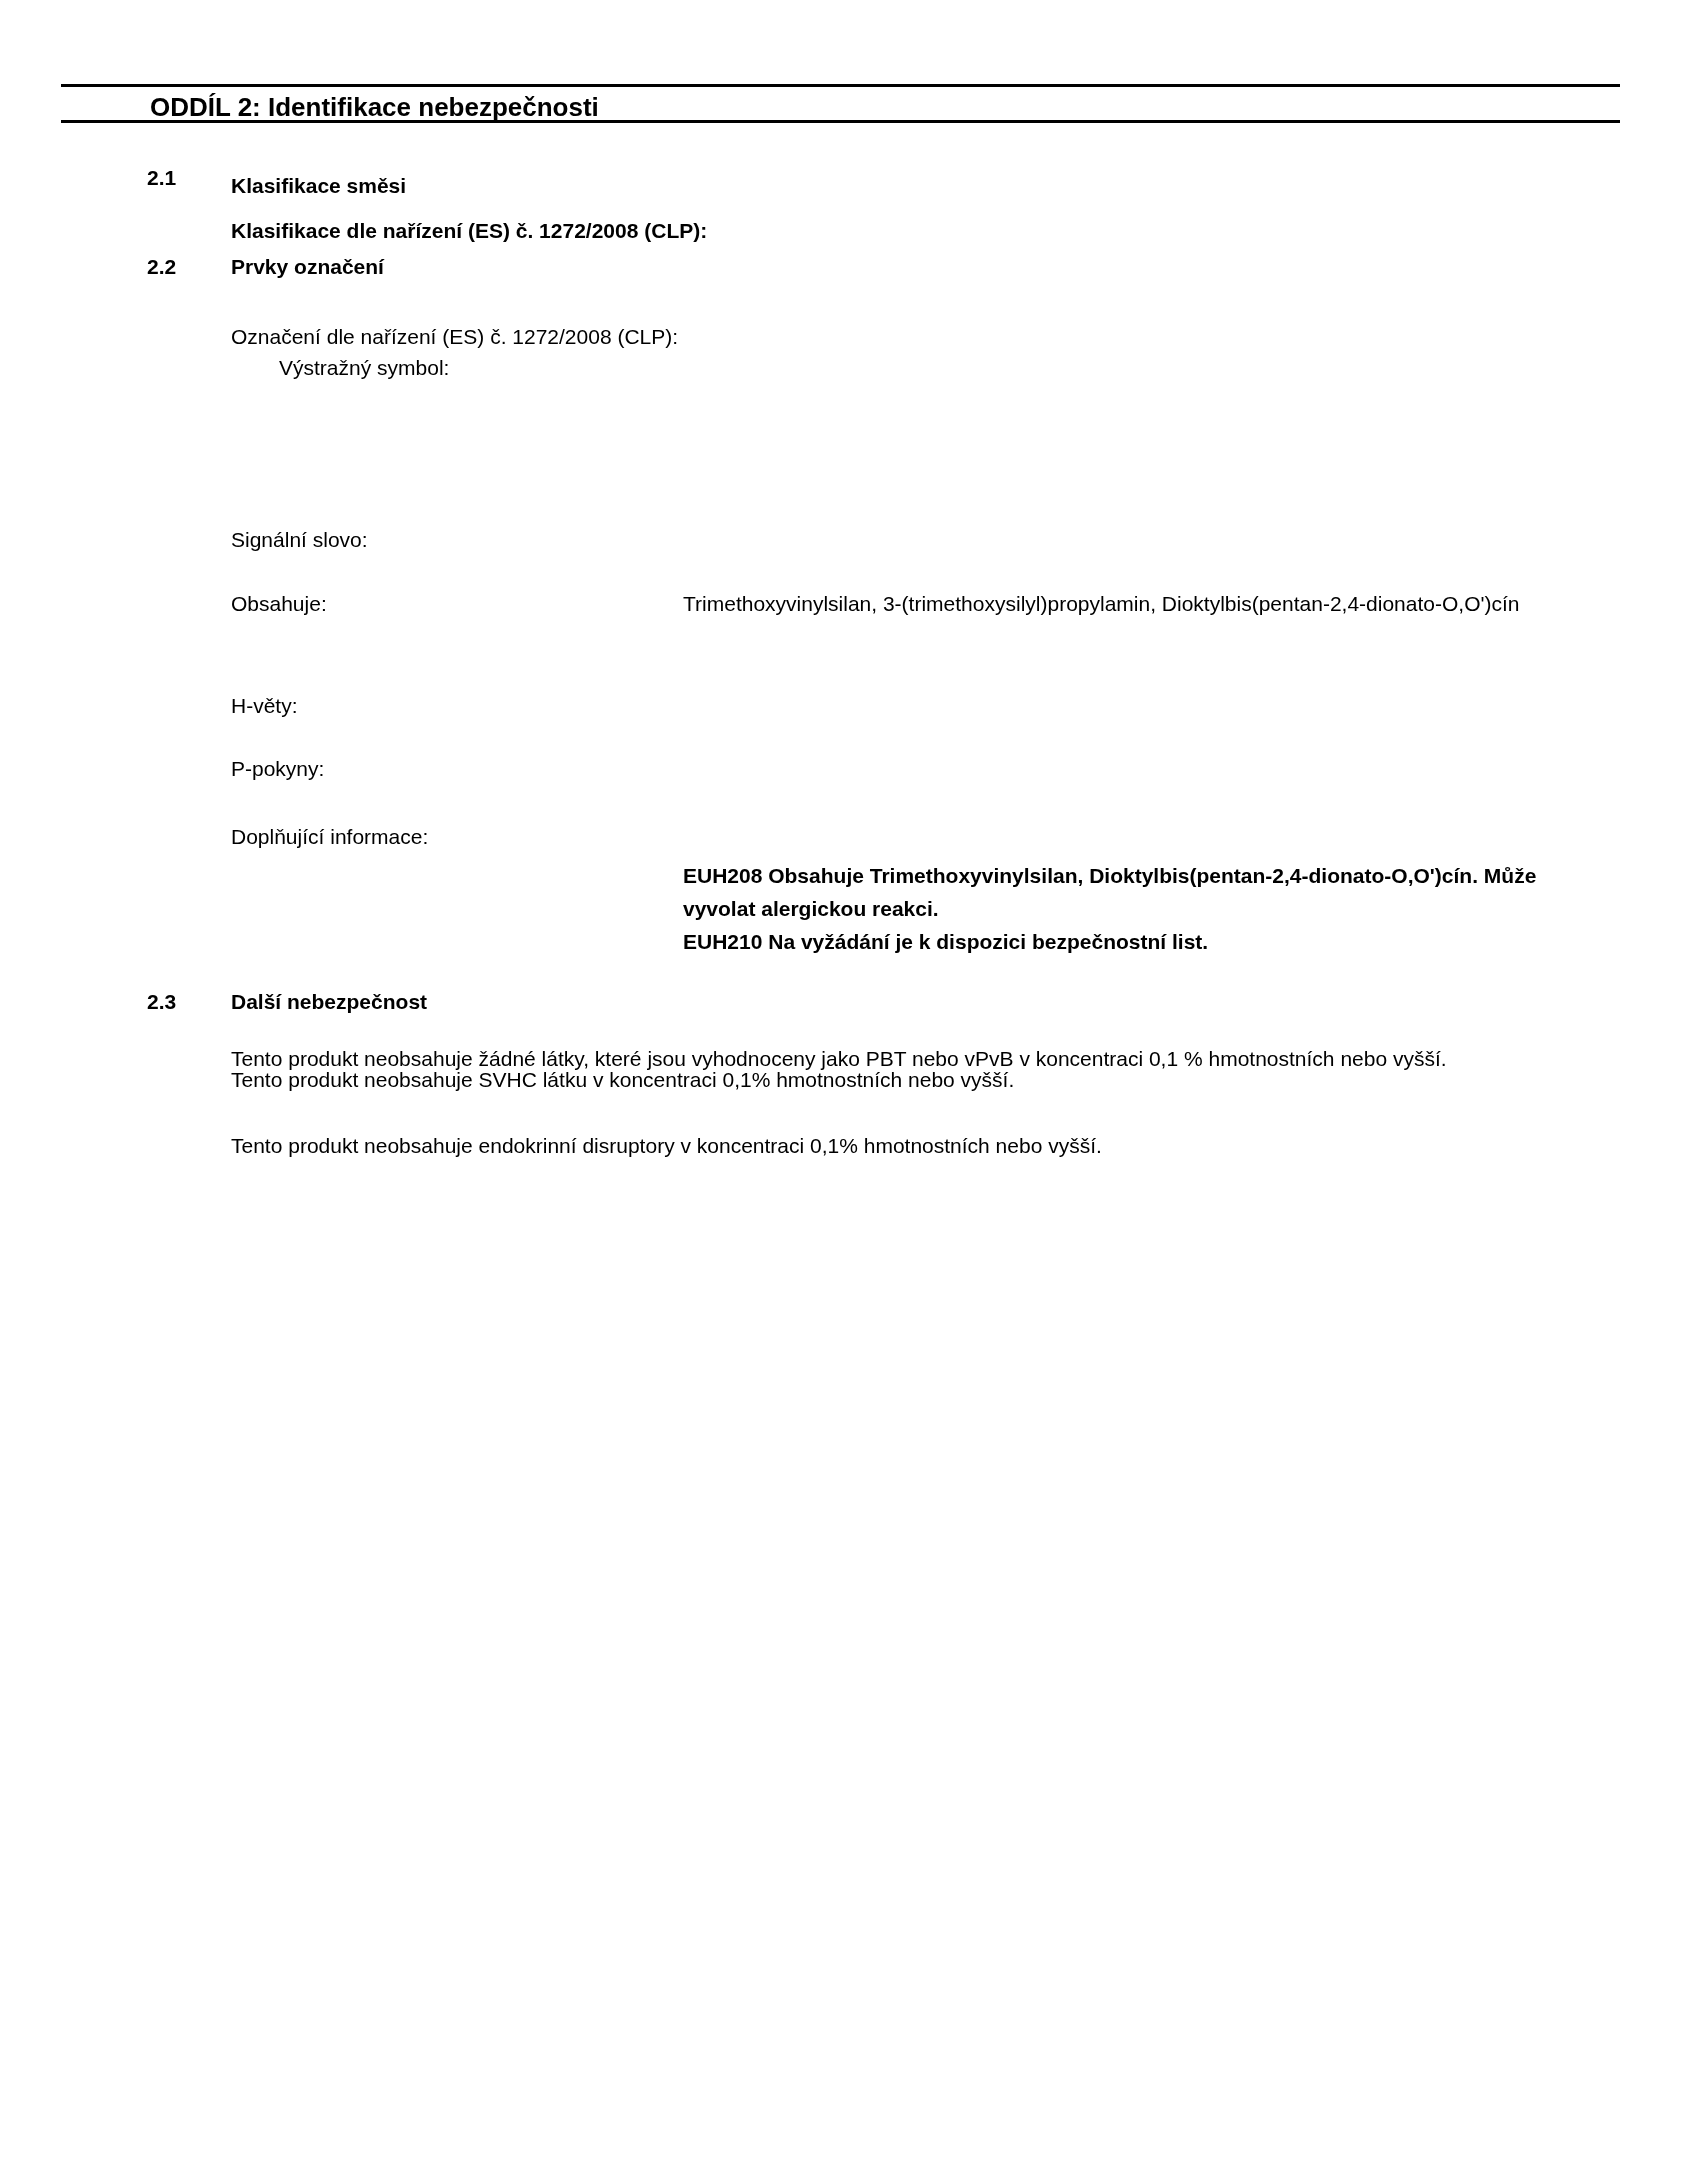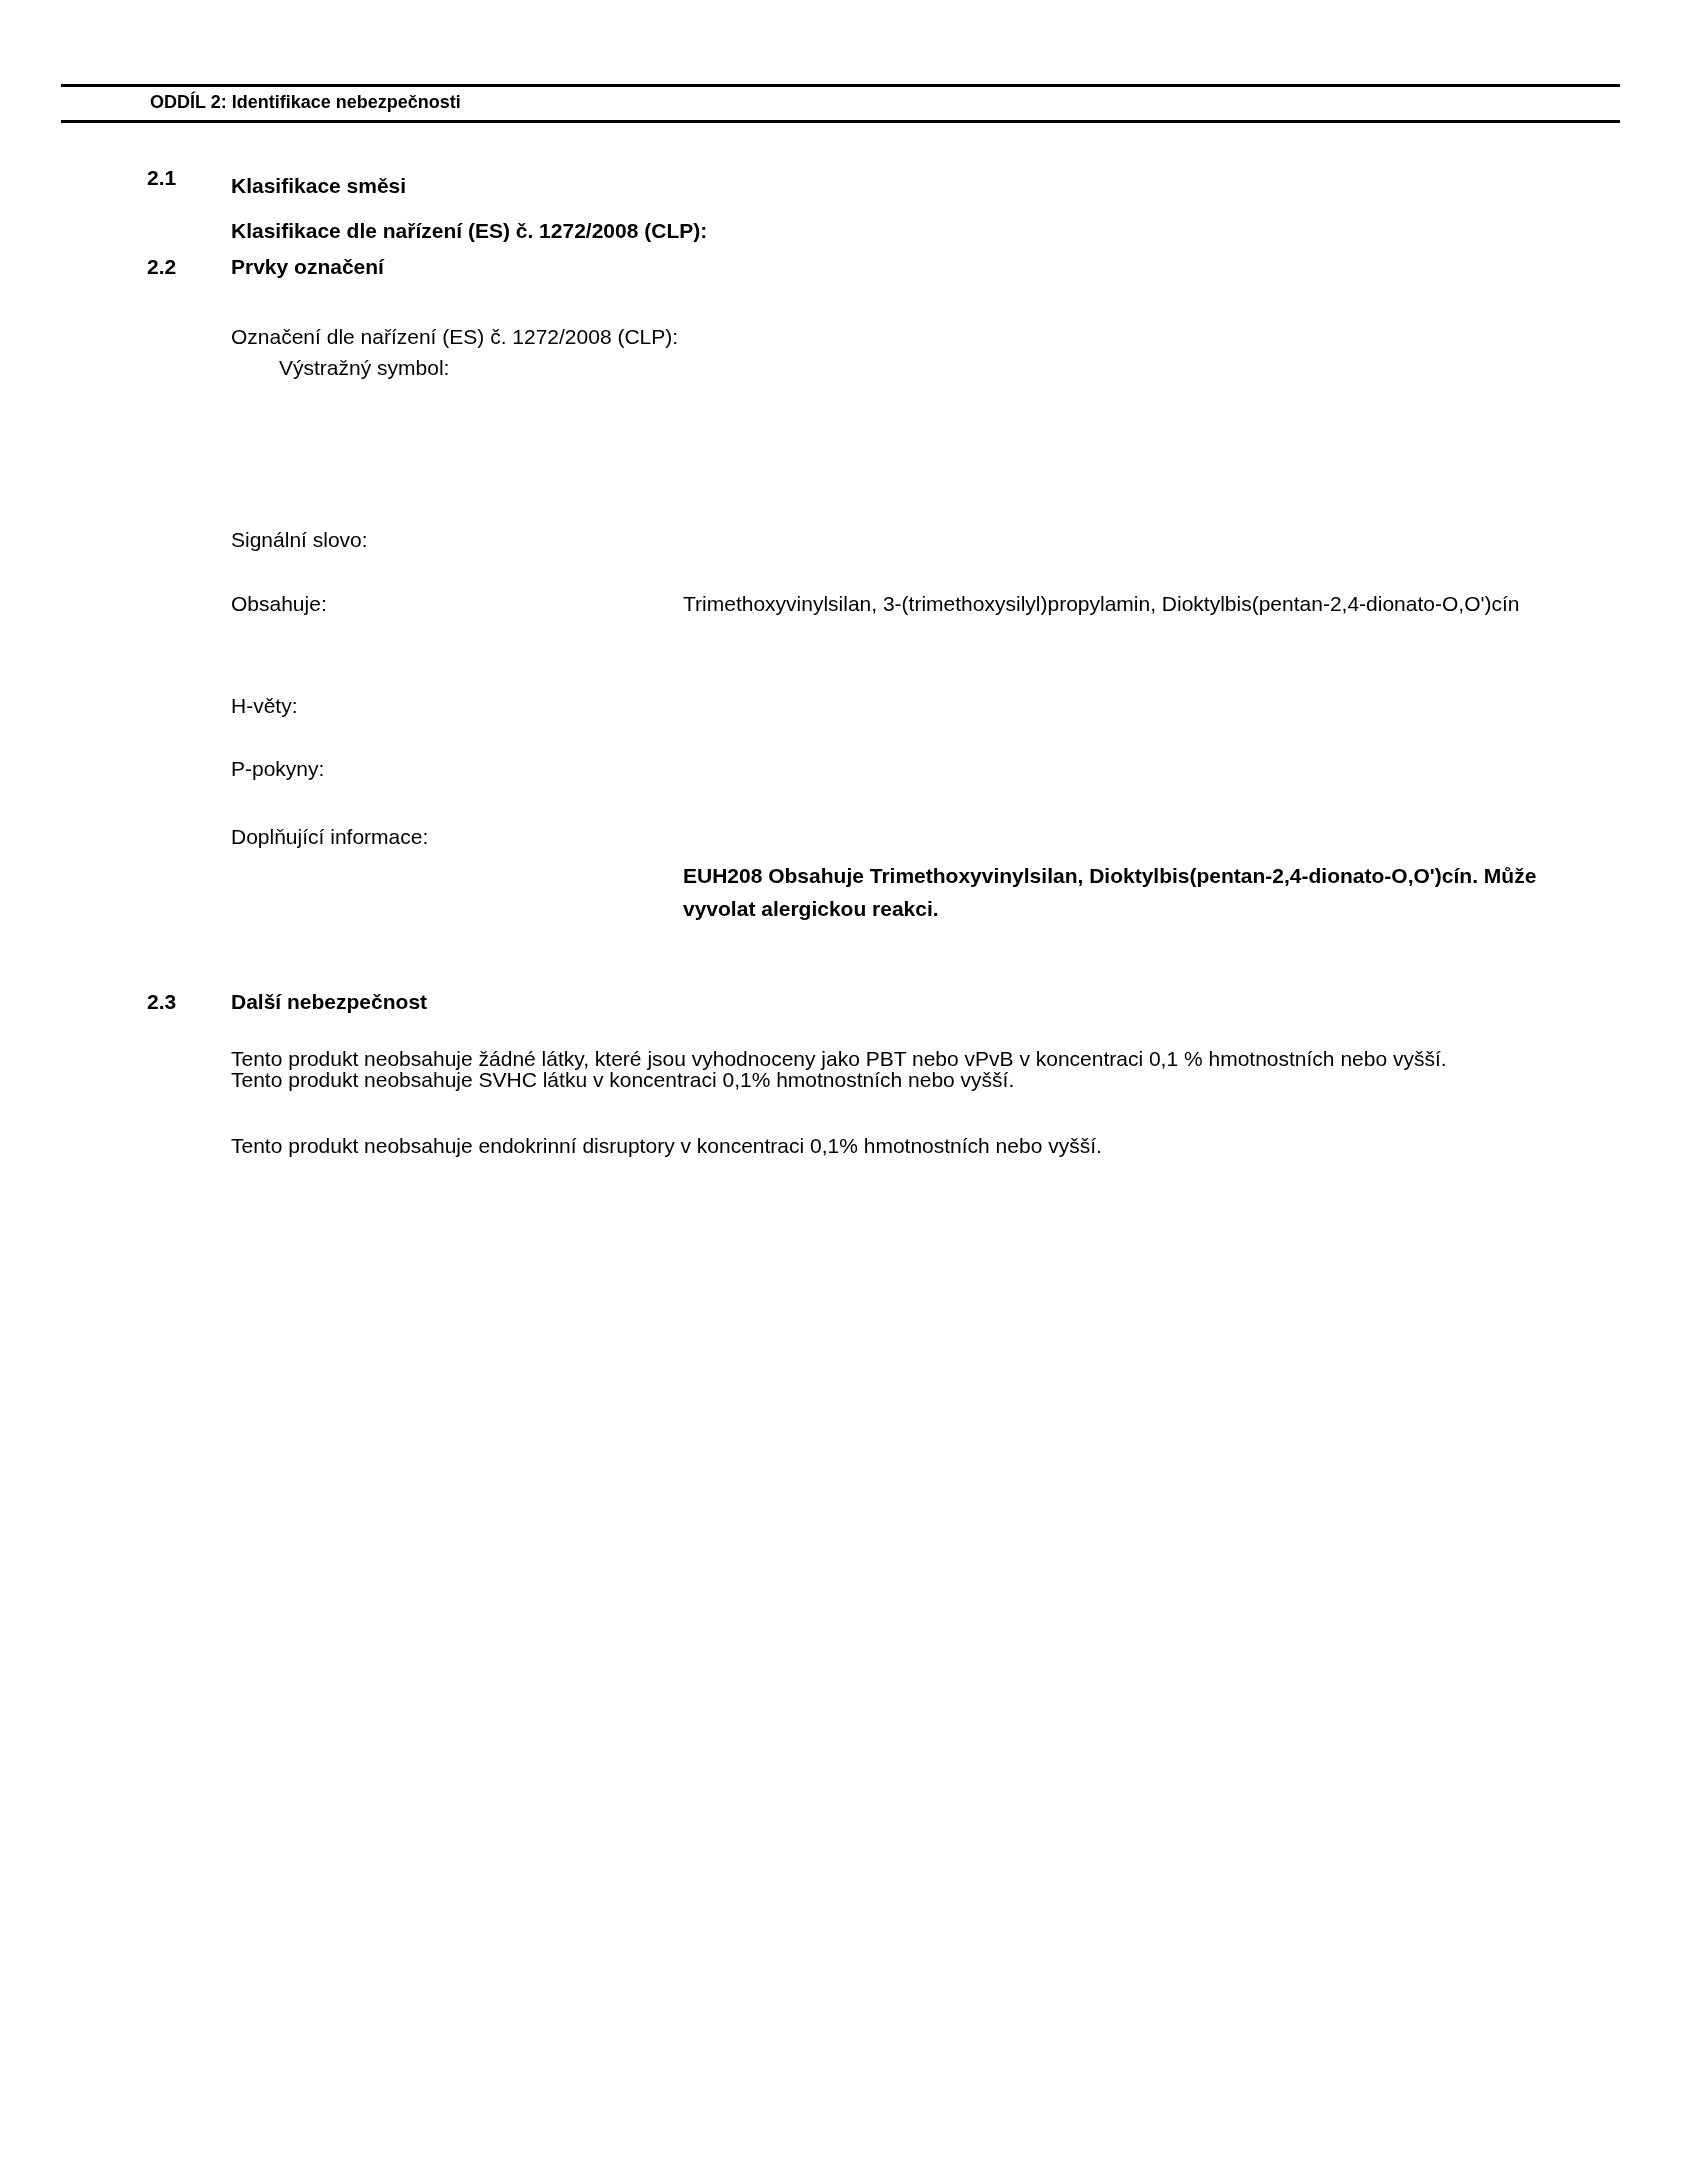--- a/index.html
+++ b/index.html
@@ -43,21 +43,21 @@
     white-space: normal;
     line-height: 33px;
   }
 </style>
 </head>
 <body>
 
 <div class="page">
 
   <div class="rule" style="top:84px;"></div>
-  <div class="abs bold" style="top:92px; left:150px; font-size:18px;">ODDÍL 2: Identifikace nebezpečnosti</div>
+  <div class="abs bold" style="top:92px; left:150px; font-size:26px;">ODDÍL 2: Identifikace nebezpečnosti</div>
   <div class="rule" style="top:120px;"></div>
 
   <div class="abs bold section-num" style="top:166px;">2.1</div>
   <div class="abs bold body-col" style="top:174px;">Klasifikace směsi</div>
   <div class="abs bold body-col" style="top:183px;margin-top:36px;">Klasifikace dle nařízení (ES) č. 1272/2008 (CLP):</div>
 
   <div class="abs bold section-num" style="top:255px;">2.2</div>
   <div class="abs bold body-col" style="top:255px;">Prvky označení</div>
 
   <div class="abs body-col" style="top:325px;">Označení dle nařízení (ES) č. 1272/2008 (CLP):</div>
@@ -70,20 +70,21 @@
   <div class="abs body-col" style="top:592px;">Obsahuje:</div>
   <div class="abs value-col" style="top:592px;">Trimethoxyvinylsilan, 3-(trimethoxysilyl)propylamin, Dioktylbis(pentan-2,4-dionato-O,O')cín</div>
 
   <div class="abs body-col" style="top:694px;">H-věty:</div>
   <div class="abs body-col" style="top:757px;">P-pokyny:</div>
   <div class="abs body-col" style="top:825px;">Doplňující informace:</div>
 
   <div class="euh-block" style="top:859px;font-weight:bold;">
     <div>EUH208 Obsahuje Trimethoxyvinylsilan, Dioktylbis(pentan-2,4-dionato-O,O')cín. Může</div>
     <div>vyvolat alergickou reakci.</div>
+    <div>EUH210 Na vyžádání je k dispozici bezpečnostní list.</div>
   </div>
 
   <div class="abs bold section-num" style="top:990px;">2.3</div>
   <div class="abs bold body-col" style="top:990px;">Další nebezpečnost</div>
 
   <div class="wrapcol" style="top:1042px;">Tento produkt neobsahuje žádné látky, které jsou vyhodnoceny jako PBT nebo vPvB v koncentraci 0,1 % hmotnostních nebo vyšší.</div>
   <div class="wrapcol" style="top:1063px;">Tento produkt neobsahuje SVHC látku v koncentraci 0,1% hmotnostních nebo vyšší.</div>
   <div class="wrapcol" style="top:1129px;">Tento produkt neobsahuje endokrinní disruptory v koncentraci 0,1% hmotnostních nebo vyšší.</div>
 
 </div>

